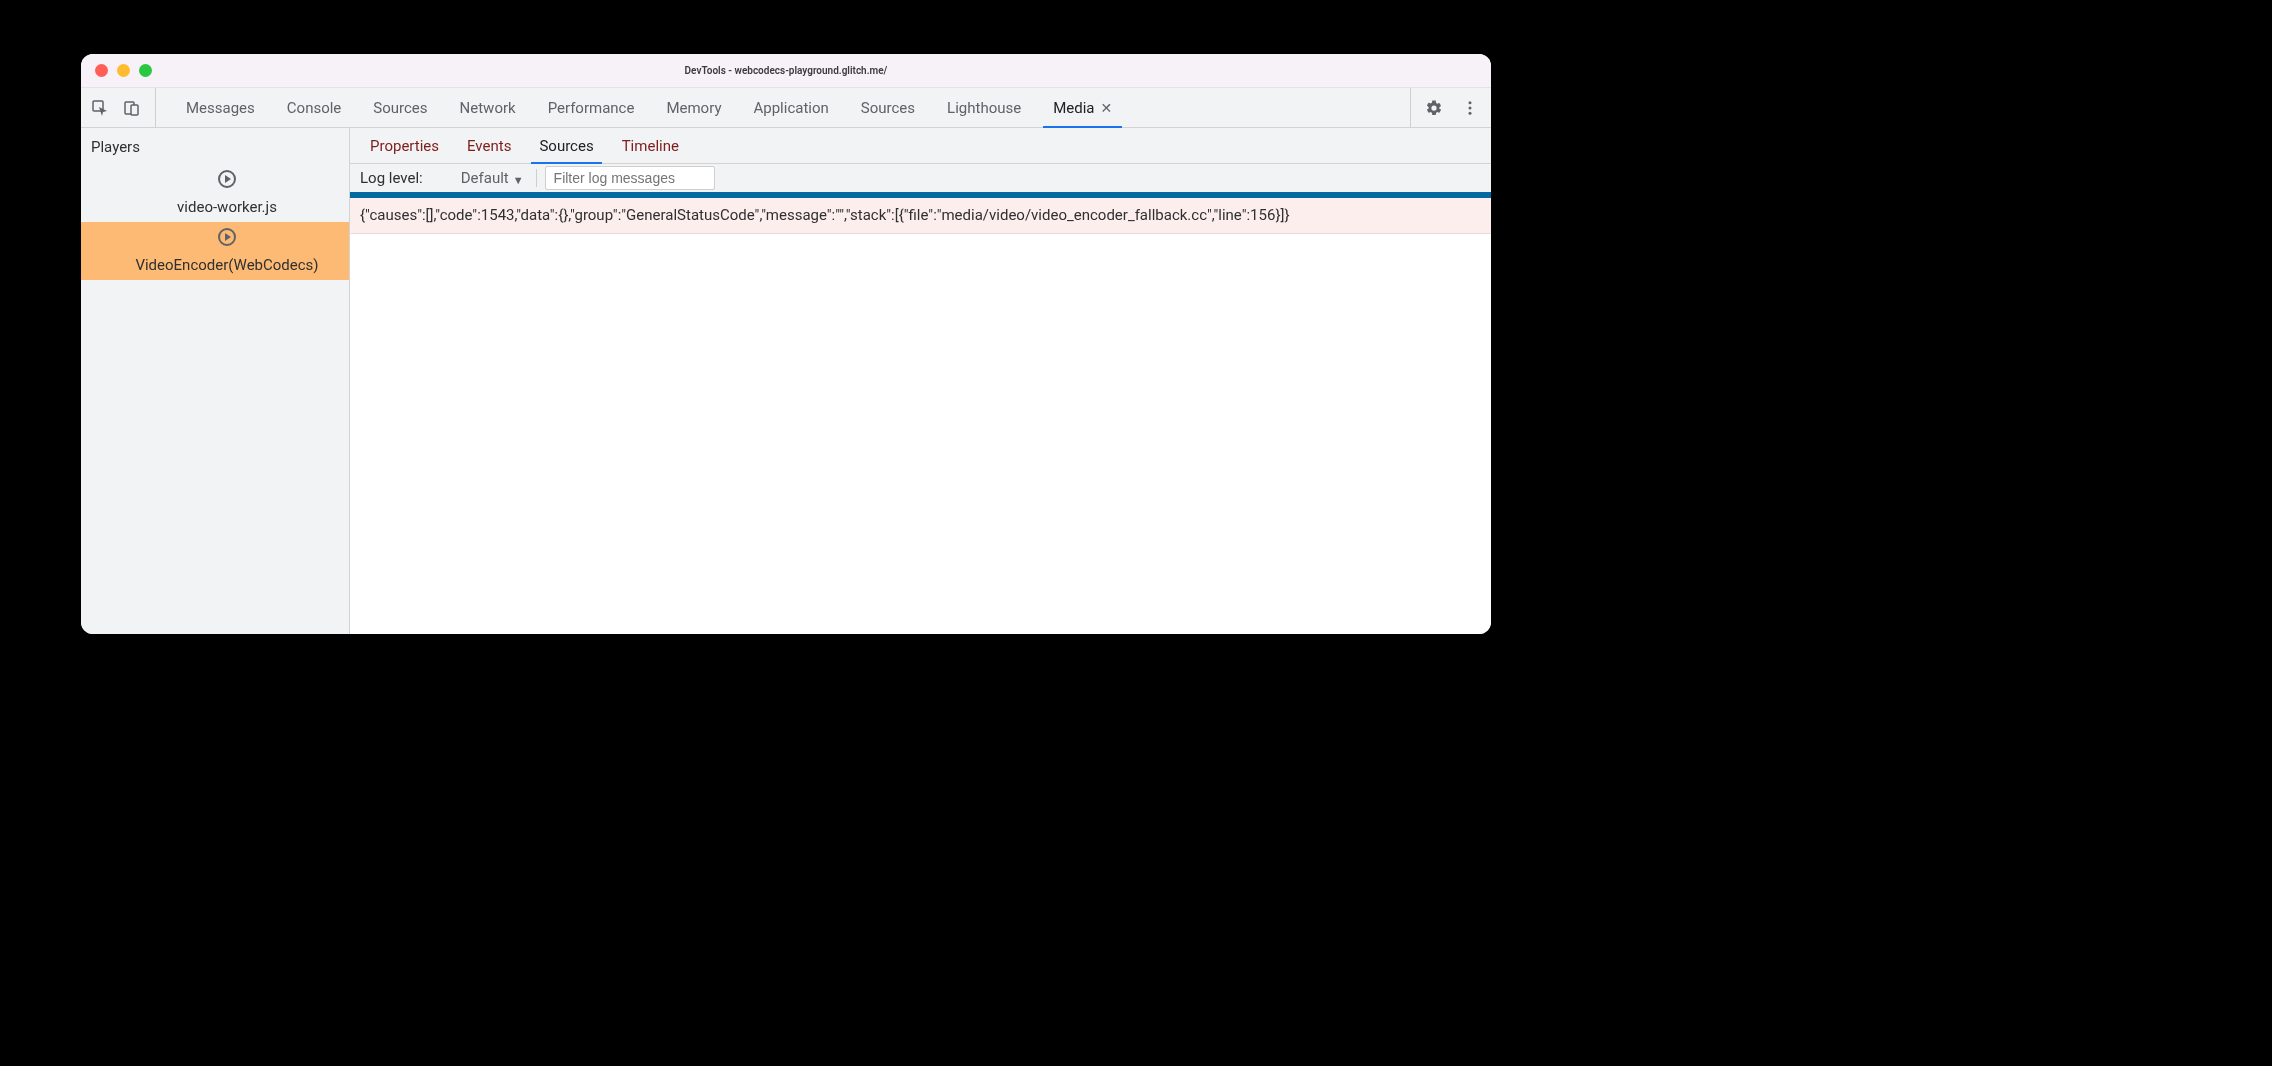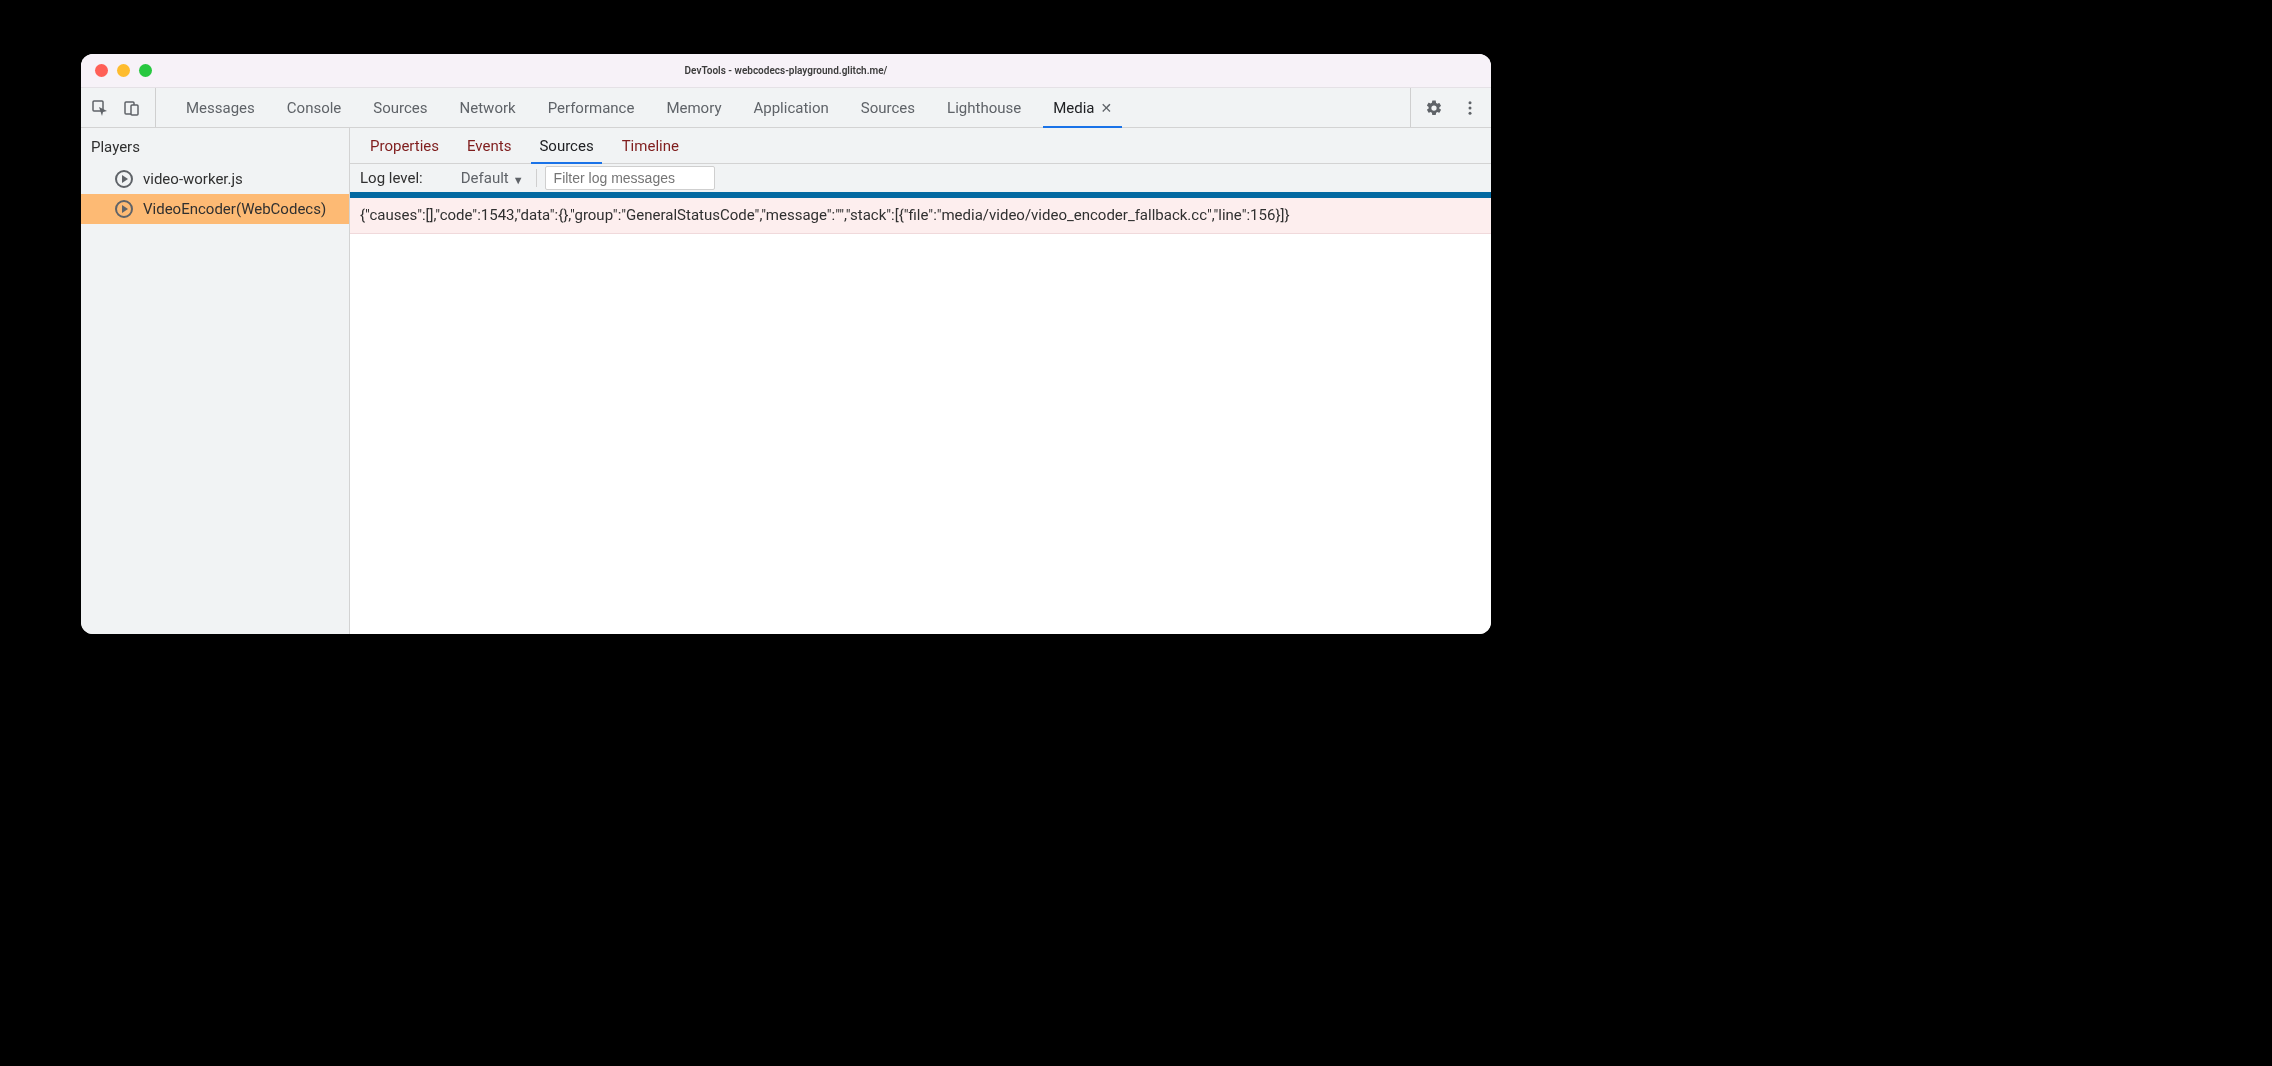--- a/index.html
+++ b/index.html
@@ -131,26 +131,27 @@
       padding: 10px 10px 8px 10px;
       font-size: 15px;
       color: #303030;
     }
     .players {
       display: flex;
       flex-direction: column;
     }
     .player {
       display: flex;
-      align-items: flex-end;
+      align-items: center;
       gap: 10px;
       padding: 6px 10px 6px 34px;
       font-size: 15px;
       color: #303030;
       cursor: pointer;
+      flex-direction: column;
     }
     .player.active {
       background: #fdba74;
     }
     .play-icon {
       width: 18px; height: 18px;
       border: 2px solid #5f6368;
       border-radius: 50%;
       display: flex;
       align-items: center;

